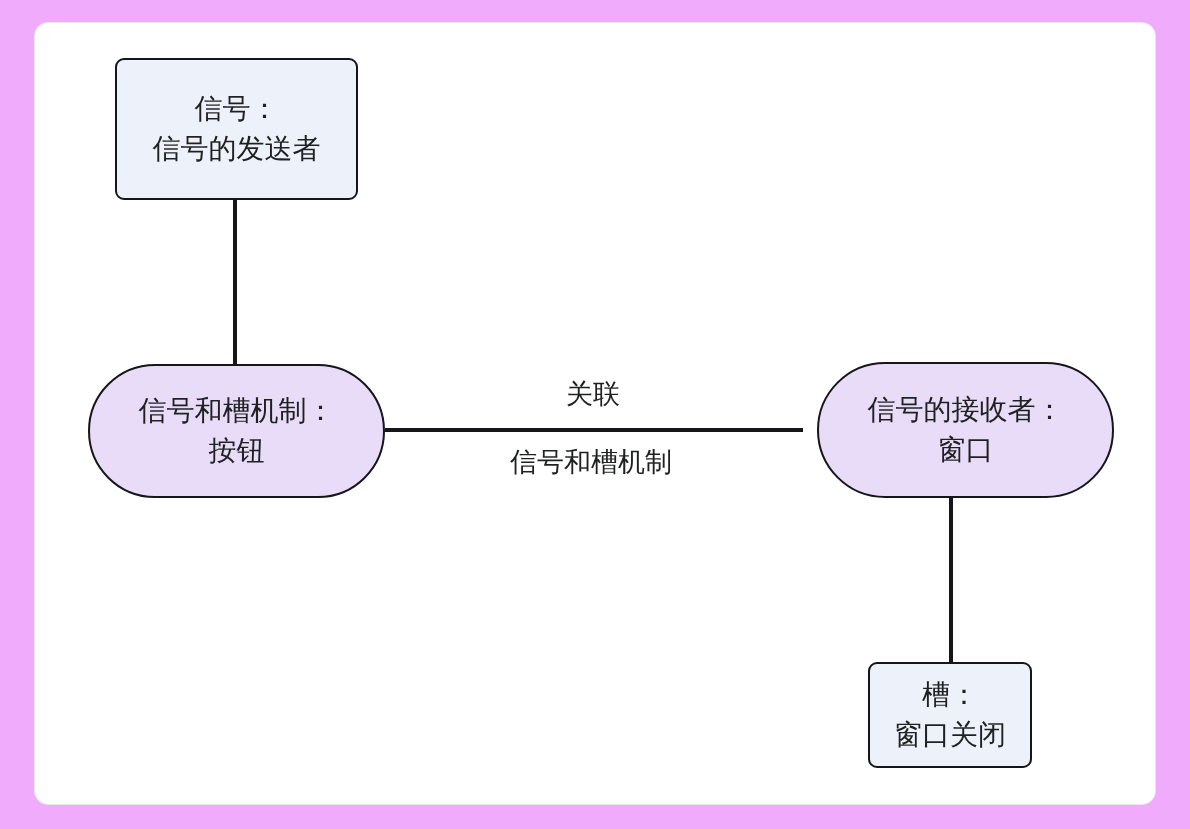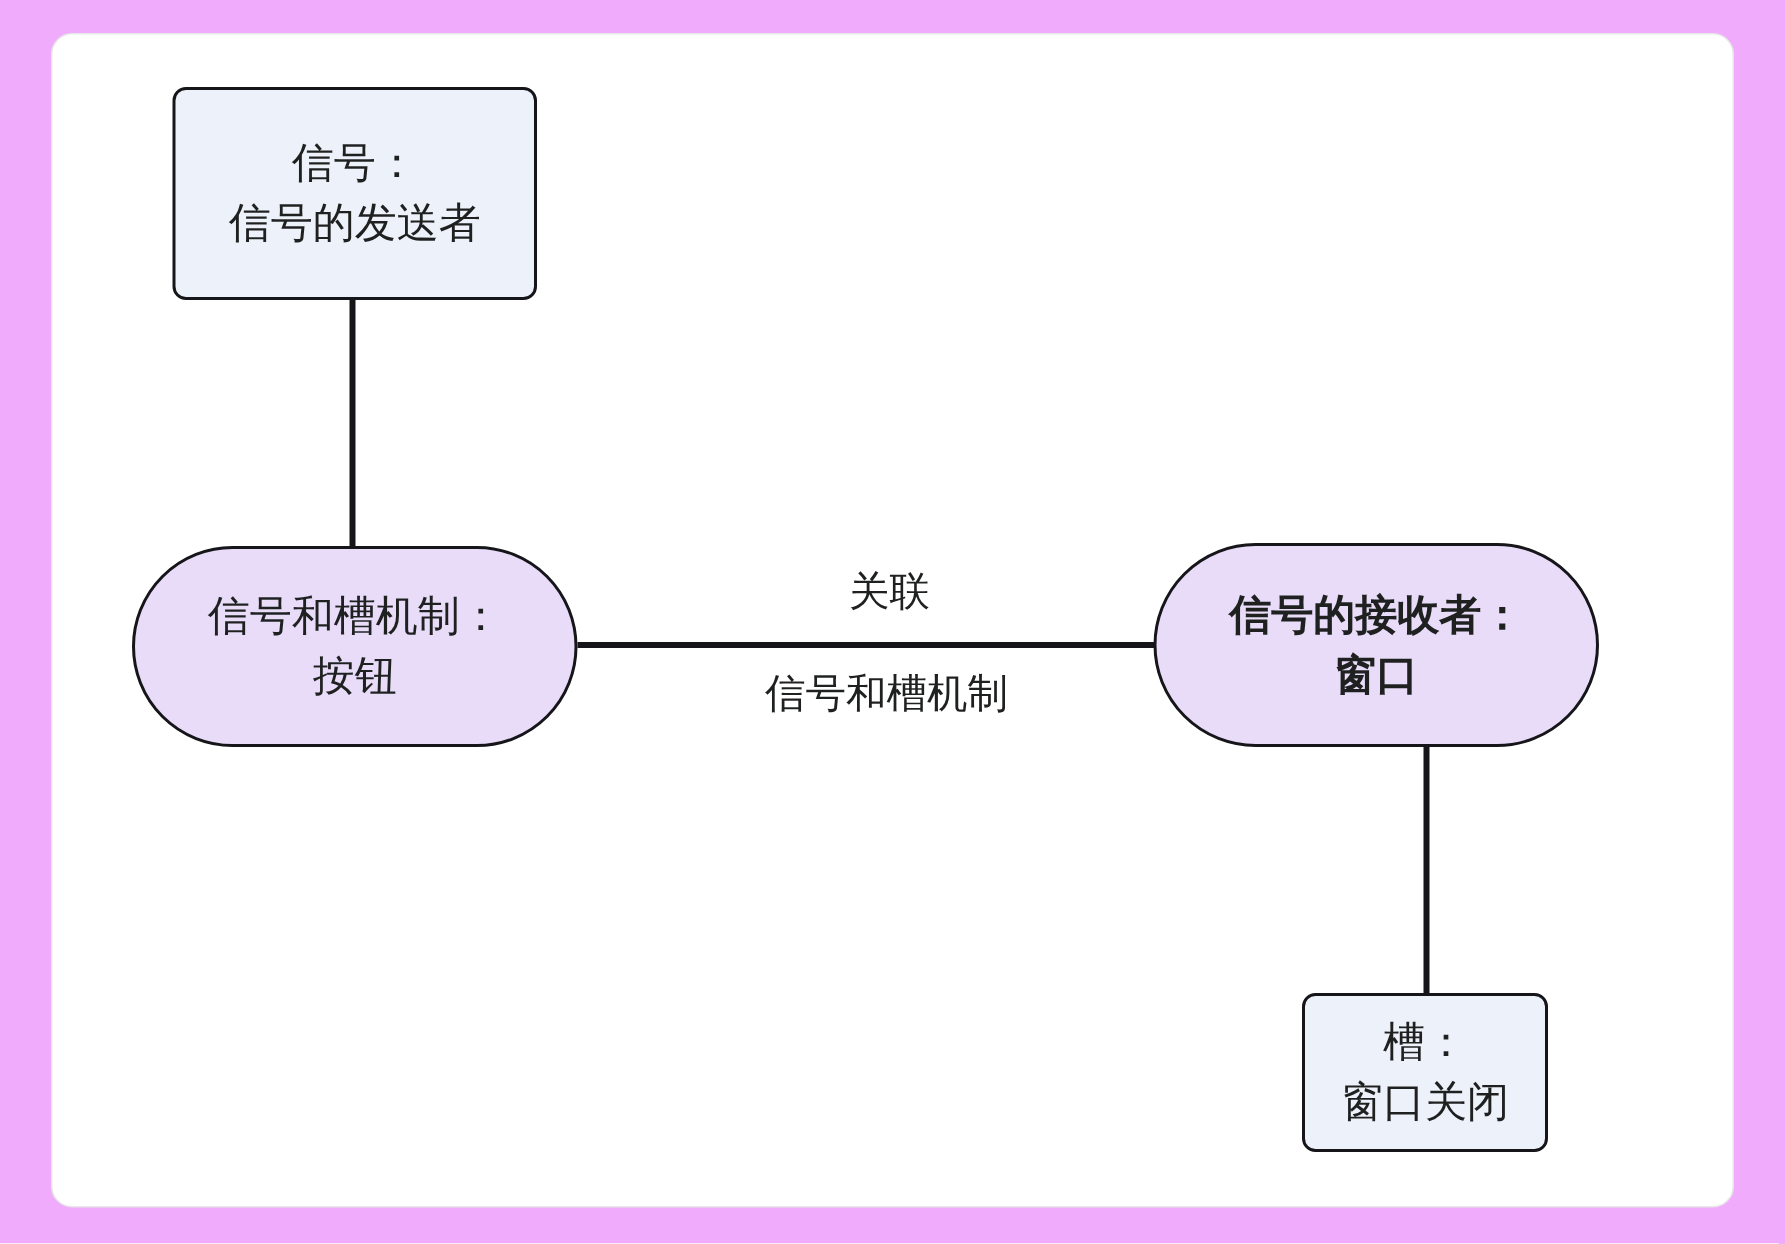--- a/index.html
+++ b/index.html
@@ -71,25 +71,24 @@
     width: 243px;
     height: 142px;
   }
   #node-sender {
     left: 88px;
     top: 364px;
     width: 297px;
     height: 134px;
   }
   #node-receiver {
-    left: 769px;
+    left: 817px;
     top: 362px;
     width: 297px;
     height: 136px;
-    font-weight: bold;
   }
   #node-slot {
     left: 868px;
     top: 662px;
     width: 164px;
     height: 106px;
   }
   
   .edge-label {
     position: absolute;

